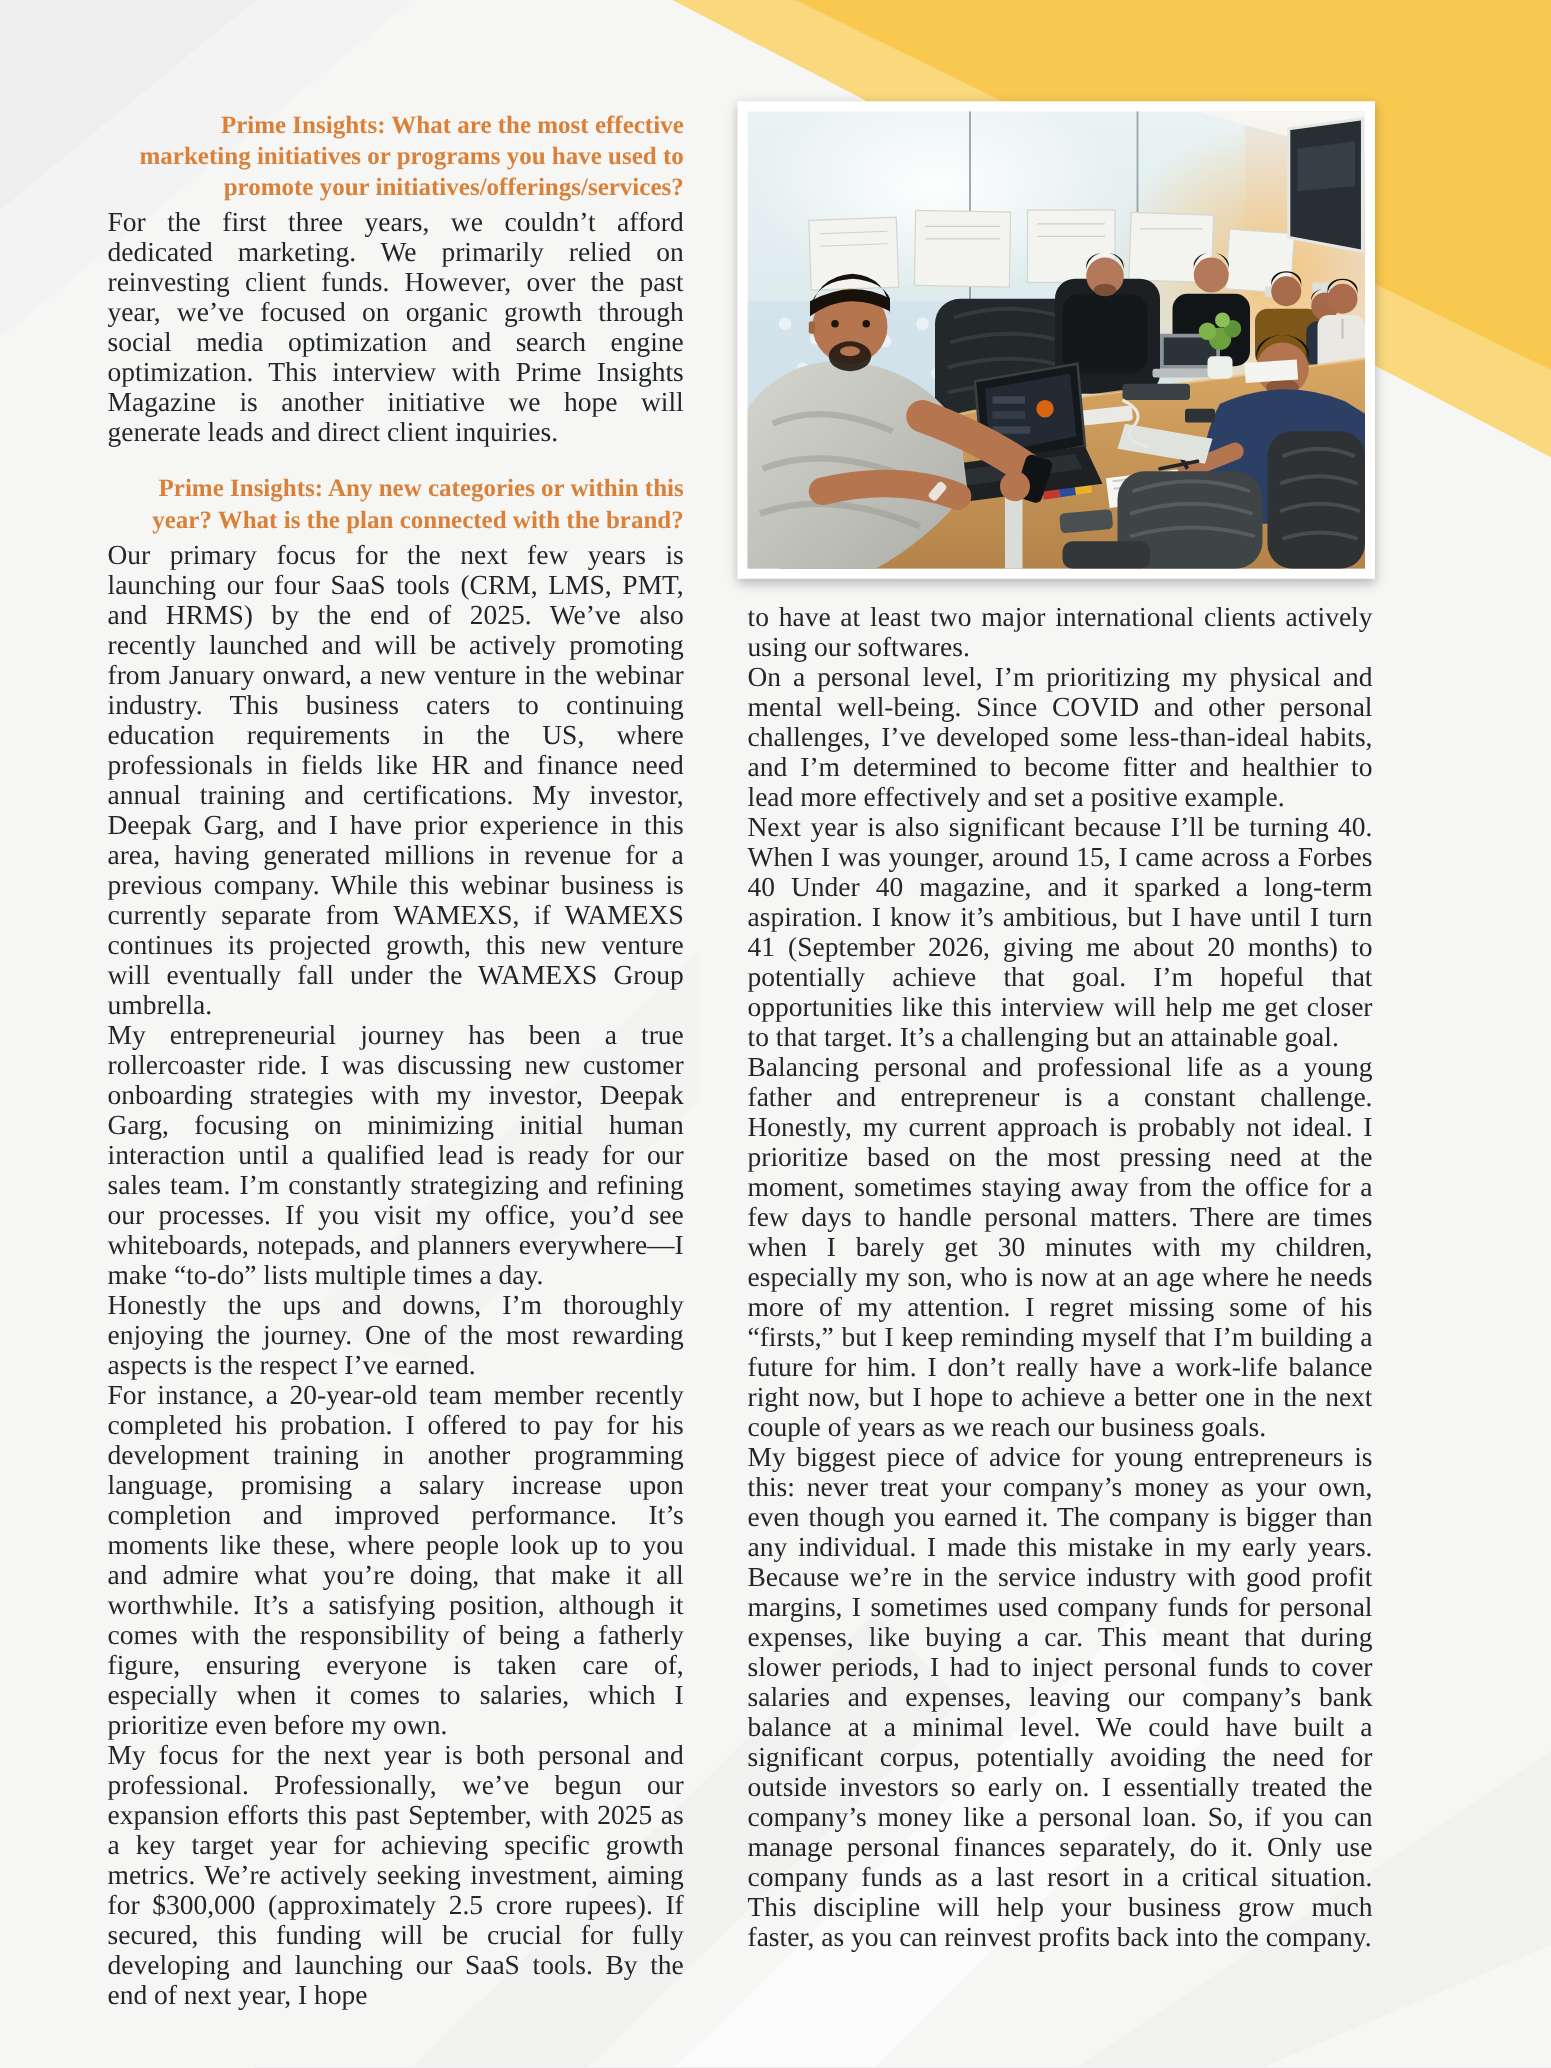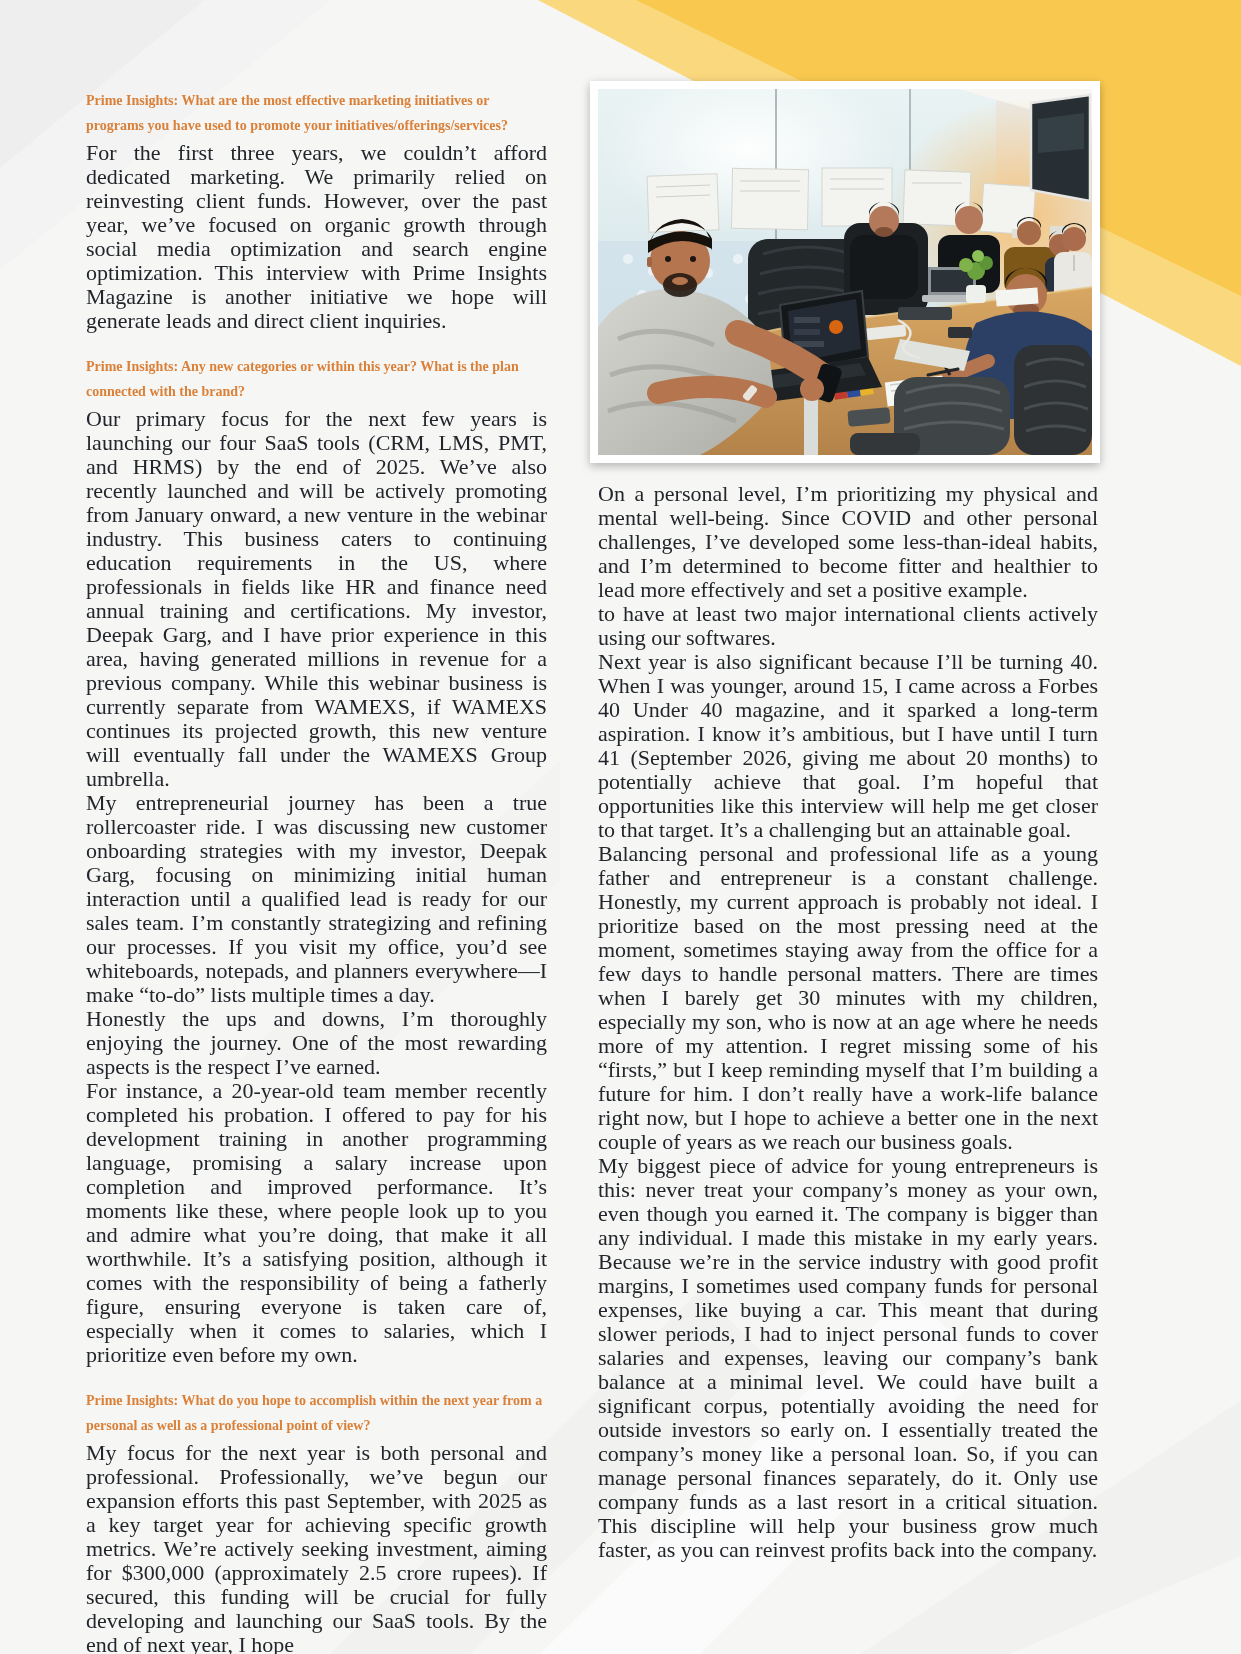--- a/index.html
+++ b/index.html
@@ -8,22 +8,22 @@
     background:#f6f6f5; overflow:hidden;
     font-family:"Liberation Serif", serif;
   }
   .decor { position:absolute; left:0; top:0; z-index:0; }
   .col { position:absolute; z-index:2; color:#22262b; }
   .col-left  { left:86px;  top:88px;  width:461px; }
   .col-right { left:598px; top:482px; width:500px; }
   .q {
     margin:0; padding:0;
     color:var(--accent, #DB8038);
-    font-size:14px; line-height:25px; font-weight:700;
-    text-align:left;
+    font-size:20px; line-height:25px; font-weight:700;
+    text-align:right;
     margin-top:21px; margin-bottom:3px;font-family:Liberation Serif, serif;
   }
   .col .q:first-child { margin-top:0; }
   .a {
     margin:0; padding:0;
     font-size:22px; line-height:24px;
     text-align:justify;
   }
   .photo-frame {
     position:absolute; left:590px; top:81px; width:510px; height:382px;
@@ -236,25 +236,24 @@
   </figure>
 
   <div class="col col-left">
     <h3 class="q">Prime Insights: What are the most effective marketing initiatives or programs you have used to promote your initiatives/offerings/services?</h3>
     <p class="a">For the first three years, we couldn’t afford dedicated marketing. We primarily relied on reinvesting client funds. However, over the past year, we’ve focused on organic growth through social media optimization and search engine optimization. This interview with Prime Insights Magazine is another initiative we hope will generate leads and direct client inquiries.</p>
     <h3 class="q">Prime Insights: Any new categories or within this year? What is the plan connected with the brand?</h3>
     <p class="a">Our primary focus for the next few years is launching our four SaaS tools (CRM, LMS, PMT, and HRMS) by the end of 2025. We’ve also recently launched and will be actively promoting from January onward, a new venture in the webinar industry. This business caters to continuing education requirements in the US, where professionals in fields like HR and finance need annual training and certifications. My investor, Deepak Garg, and I have prior experience in this area, having generated millions in revenue for a previous company. While this webinar business is currently separate from WAMEXS, if WAMEXS continues its projected growth, this new venture will eventually fall under the WAMEXS Group umbrella.</p>
     <p class="a">My entrepreneurial journey has been a true rollercoaster ride. I was discussing new customer onboarding strategies with my investor, Deepak Garg, focusing on minimizing initial human interaction until a qualified lead is ready for our sales team. I’m constantly strategizing and refining our processes. If you visit my office, you’d see whiteboards, notepads, and planners everywhere—I make “to-do” lists multiple times a day.</p>
     <p class="a">Honestly the ups and downs, I’m thoroughly enjoying the journey. One of the most rewarding aspects is the respect I’ve earned.</p>
     <p class="a">For instance, a 20-year-old team member recently completed his probation. I offered to pay for his development training in another programming language, promising a salary increase upon completion and improved performance. It’s moments like these, where people look up to you and admire what you’re doing, that make it all worthwhile. It’s a satisfying position, although it comes with the responsibility of being a fatherly figure, ensuring everyone is taken care of, especially when it comes to salaries, which I prioritize even before my own.</p>
-    <h3 class="q">Prime Insights: What do you hope to accomplish within the next year from a personal as well as a professional point of view?</h3>
     <p class="a">My focus for the next year is both personal and professional. Professionally, we’ve begun our expansion efforts this past September, with 2025 as a key target year for achieving specific growth metrics. We’re actively seeking investment, aiming for $300,000 (approximately 2.5 crore rupees). If secured, this funding will be crucial for fully developing and launching our SaaS tools. By the end of next year, I hope</p>
   </div>
 
   <div class="col col-right">
+    <p class="a">to have at least two major international clients actively using our softwares.</p>
     <p class="a">On a personal level, I’m prioritizing my physical and mental well-being. Since COVID and other personal challenges, I’ve developed some less-than-ideal habits, and I’m determined to become fitter and healthier to lead more effectively and set a positive example.</p>
-    <p class="a">to have at least two major international clients actively using our softwares.</p>
     <p class="a">Next year is also significant because I’ll be turning 40. When I was younger, around 15, I came across a Forbes 40 Under 40 magazine, and it sparked a long-term aspiration. I know it’s ambitious, but I have until I turn 41 (September 2026, giving me about 20 months) to potentially achieve that goal. I’m hopeful that opportunities like this interview will help me get closer to that target. It’s a challenging but an attainable goal.</p>
     <p class="a">Balancing personal and professional life as a young father and entrepreneur is a constant challenge. Honestly, my current approach is probably not ideal. I prioritize based on the most pressing need at the moment, sometimes staying away from the office for a few days to handle personal matters. There are times when I barely get 30 minutes with my children, especially my son, who is now at an age where he needs more of my attention. I regret missing some of his “firsts,” but I keep reminding myself that I’m building a future for him. I don’t really have a work-life balance right now, but I hope to achieve a better one in the next couple of years as we reach our business goals.</p>
     <p class="a">My biggest piece of advice for young entrepreneurs is this: never treat your company’s money as your own, even though you earned it. The company is bigger than any individual. I made this mistake in my early years. Because we’re in the service industry with good profit margins, I sometimes used company funds for personal expenses, like buying a car. This meant that during slower periods, I had to inject personal funds to cover salaries and expenses, leaving our company’s bank balance at a minimal level. We could have built a significant corpus, potentially avoiding the need for outside investors so early on. I essentially treated the company’s money like a personal loan. So, if you can manage personal finances separately, do it. Only use company funds as a last resort in a critical situation. This discipline will help your business grow much faster, as you can reinvest profits back into the company.</p>
   </div>
 
 </div>
 
 </body></html>

